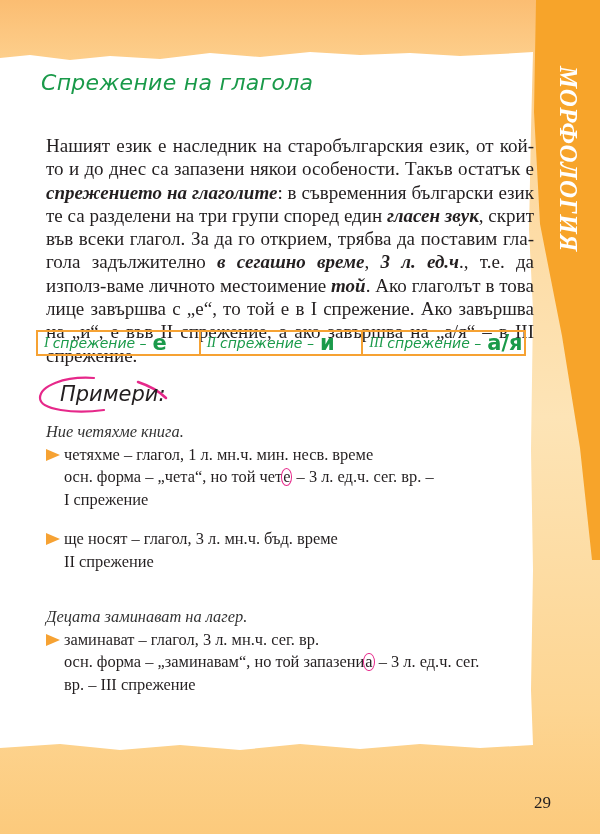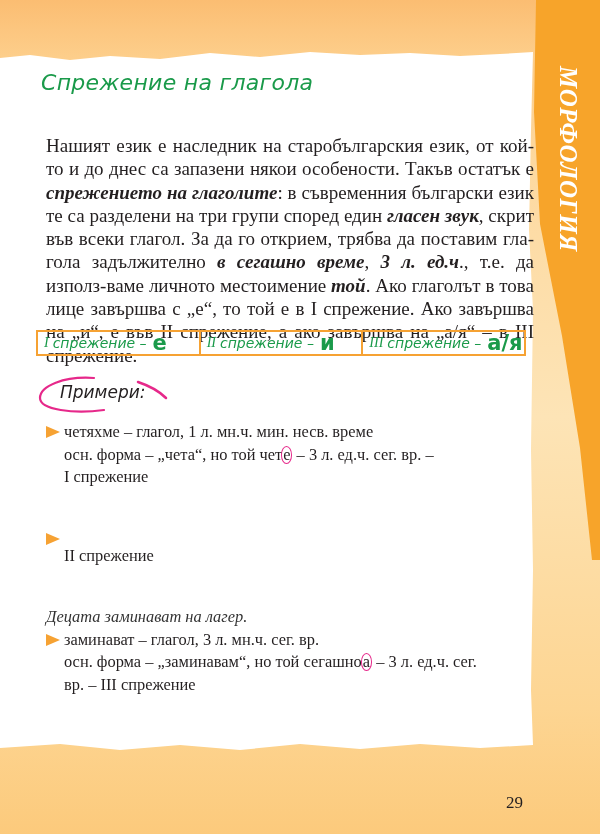--- a/index.html
+++ b/index.html
@@ -57,40 +57,40 @@
   .conj-cell .roman { font-family: "Liberation Serif", serif; margin-right: 4px; }
   .conj-cell .vowel { font-size: 21px; font-style: normal; font-weight: bold; margin-left: 6px; }
   .examples-title {
     position: absolute; left: 34px; top: 374px; width: 140px; height: 38px;
   }
   .examples-title .swoosh {
     position: absolute; left: 0; top: 0; width: 140px; height: 40px;
   }
   .examples-title .label {
     position: absolute; left: 26px; top: 8px;
-    font-family: "DejaVu Sans", sans-serif; font-style: italic; font-size: 17px; color: #231f20;
+    font-family: "DejaVu Sans", sans-serif; font-style: italic; font-size: 21px; color: #231f20;
   }
   .example {
     position: absolute; left: 46px; width: 480px;
     font-size: 16.4px; line-height: 22.5px;
   }
   .example .sentence { font-style: italic; color: #333; }
   .example .line { display: flex; }
   .example .indent { padding-left: 18px; }
   .bullet {
     width: 0; height: 0; margin-top: 5px; margin-right: 4px;
     border-left: 14px solid #f6a233; border-top: 6.5px solid transparent; border-bottom: 6.5px solid transparent;
   }
   .u { }
   .circ {
     display: inline-block; border: 1.5px solid #e6288a; border-radius: 50%;
     padding: 0 1px; line-height: 16px; margin-left: -1px;
   }
   .page-num {
-    position: absolute; left: 506px; top: 793px; font-size: 17px; color: #231f20;
+    position: absolute; left: 534px; top: 793px; font-size: 17px; color: #231f20;
   }
 </style>
 </head>
 <body>
 
 <div class="top-band"></div>
 <div class="side-strip"></div>
 <div class="side-label">МОРФОЛОГИЯ</div>
 
 <div class="paper"></div>
@@ -119,38 +119,40 @@
 
 <div class="examples-title">
   <svg class="swoosh" viewBox="0 0 140 40">
     <path d="M60 4 C30 2, 6 12, 6 24 C6 36, 40 40, 70 36" fill="none" stroke="#e6288a" stroke-width="2.2" stroke-linecap="round"></path>
     <path d="M104 8 C116 12, 126 18, 132 24" fill="none" stroke="#e6288a" stroke-width="2.5" stroke-linecap="round"></path>
   </svg>
   <span class="label">Примери:</span>
 </div>
 
 <div class="example" style="top:421px;">
+  <div class="sentence">Ние четяхме книга.</div>
   <div class="line">
       <span class="bullet"></span>
       <span>четяхме – глагол, 1 л. мн.ч. мин. несв. време</span>
     </div>
   <div class="indent"><span>осн. форма – „чета“, но </span><span class="u">той чет</span><span class="circ u">е</span><span> – 3 л. ед.ч. сег. вр. –</span></div>
   <div class="indent">I спрежение</div>
 </div>
 
 <div class="example" style="top:528px;">
   <div class="line">
       <span class="bullet"></span>
+      <span>ще носят – глагол, 3 л. мн.ч. бъд. време</span>
     </div>
   <div class="indent">II спрежение</div>
 </div>
 
 <div class="example" style="top:606px;">
   <div class="sentence">Децата заминават на лагер.</div>
   <div class="line">
       <span class="bullet"></span>
       <span>заминават – глагол, 3 л. мн.ч. сег. вр.</span>
     </div>
-  <div class="indent"><span>осн. форма – „заминавам“, но </span><span class="u">той сегашно</span><span class="circ u">а</span><span> – 3 л. ед.ч. сег.</span></div>
+  <div class="indent"><span>осн. форма – „заминавам“, но </span><span class="u">той запазени</span><span class="circ u">а</span><span> – 3 л. ед.ч. сег.</span></div>
   <div class="indent">вр. – III спрежение</div>
 </div>
 
 <div class="page-num">29</div>
 
 </body></html>

